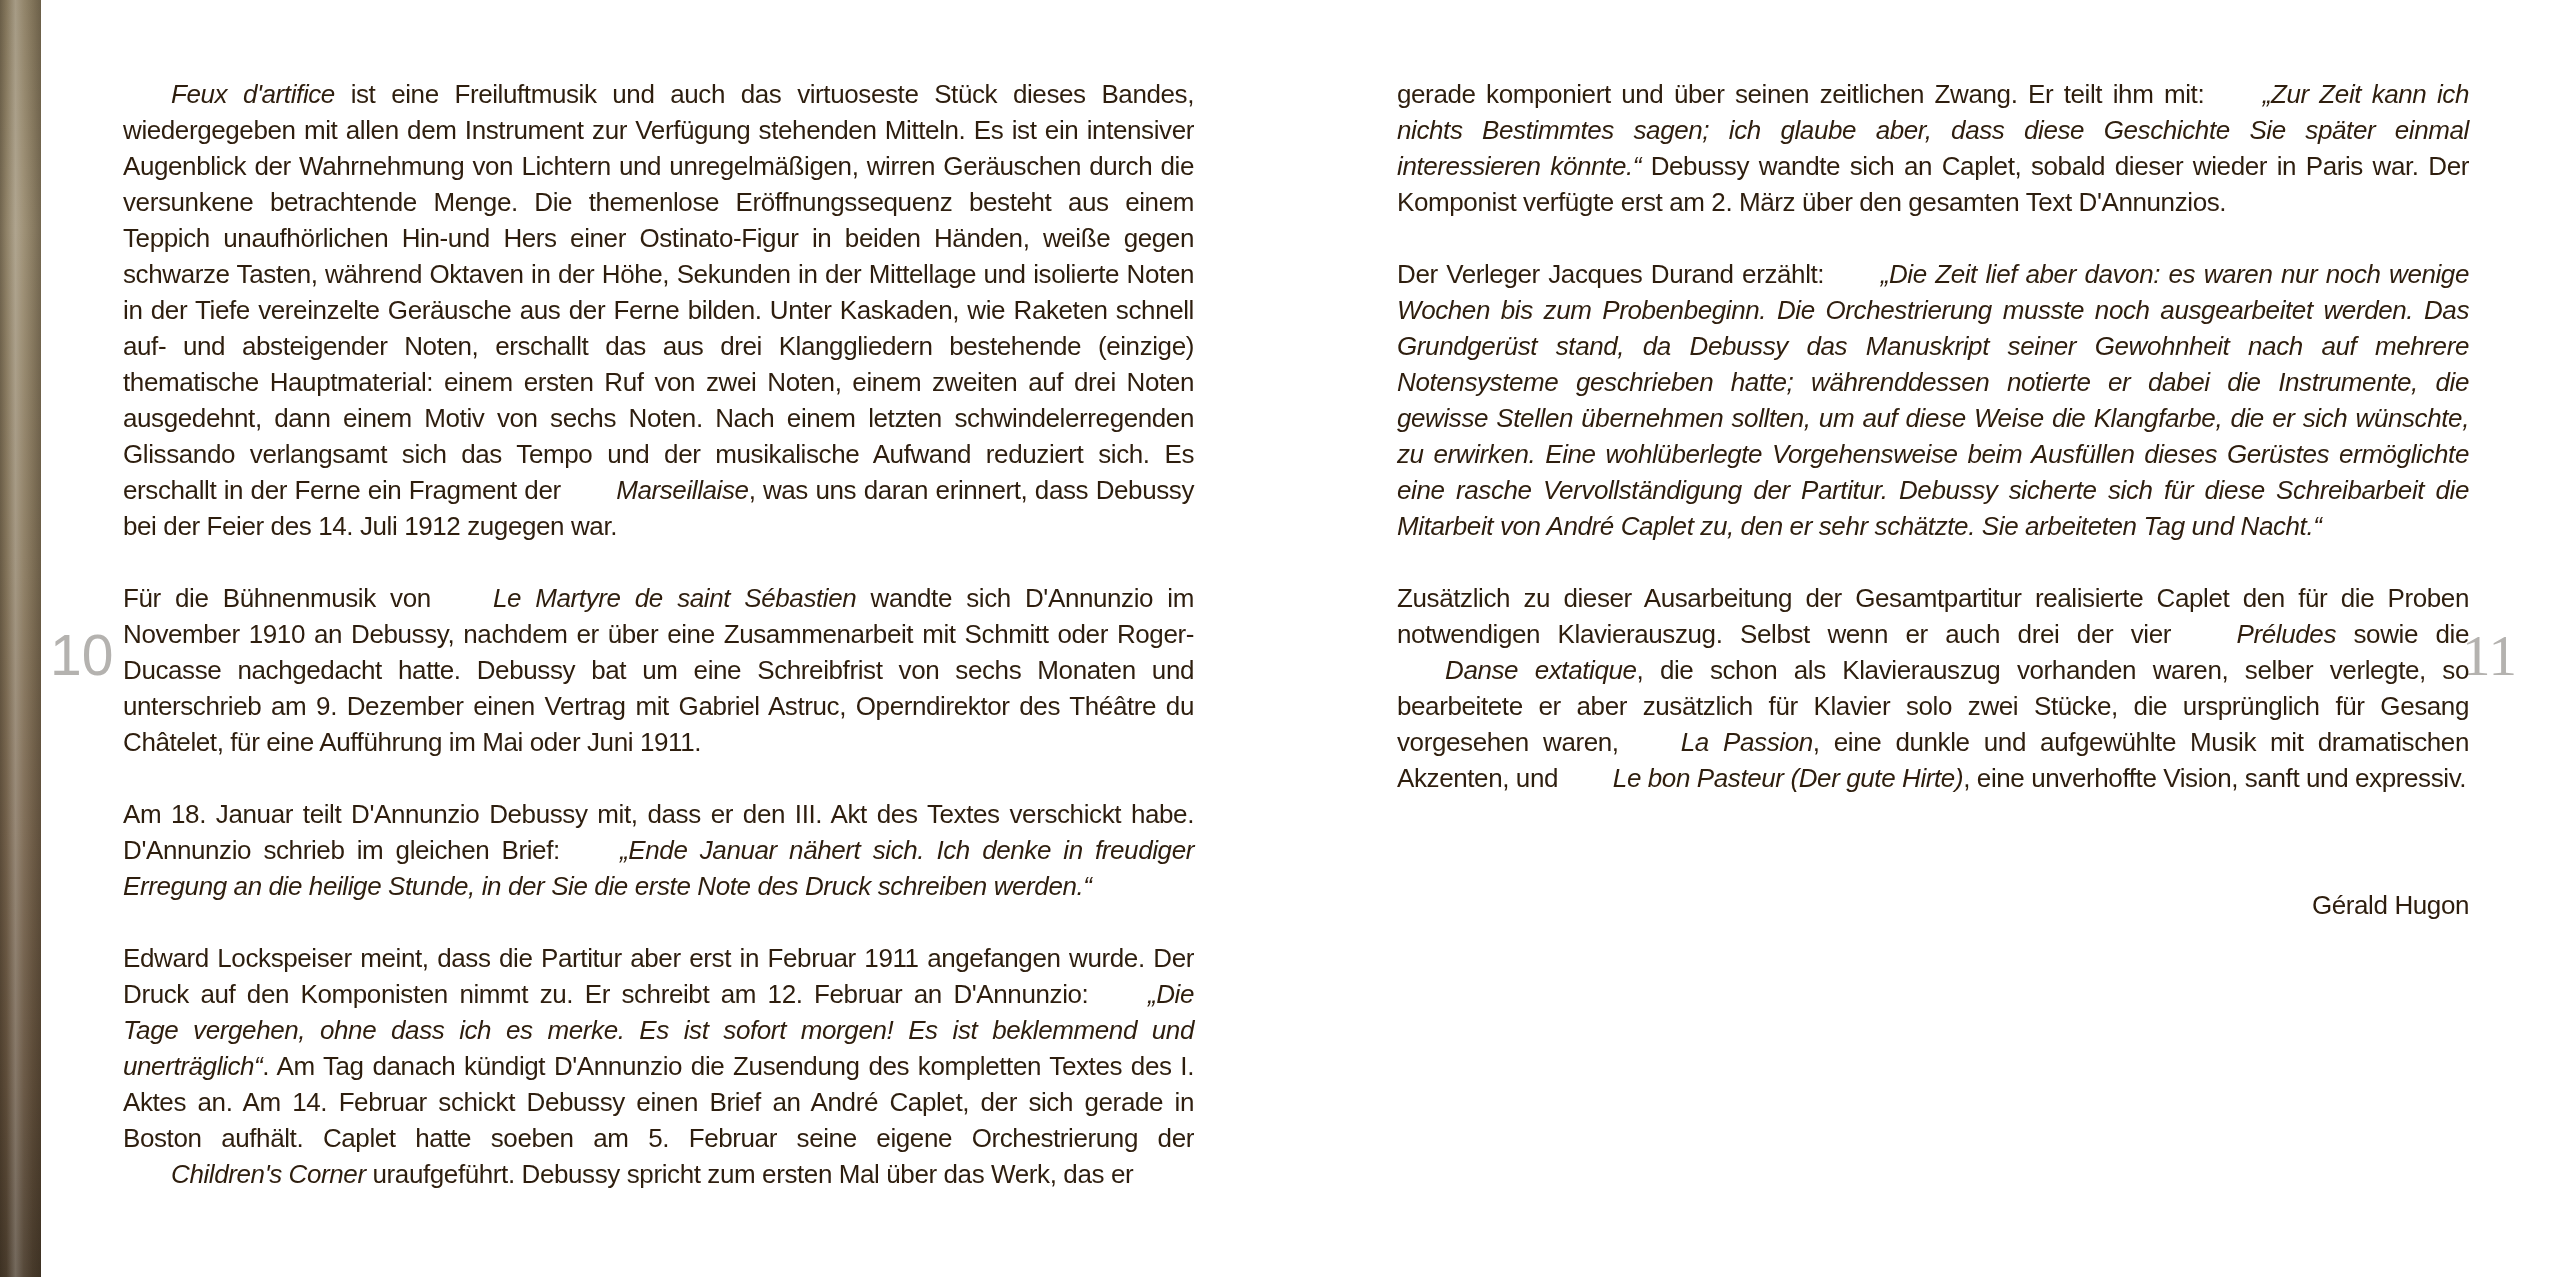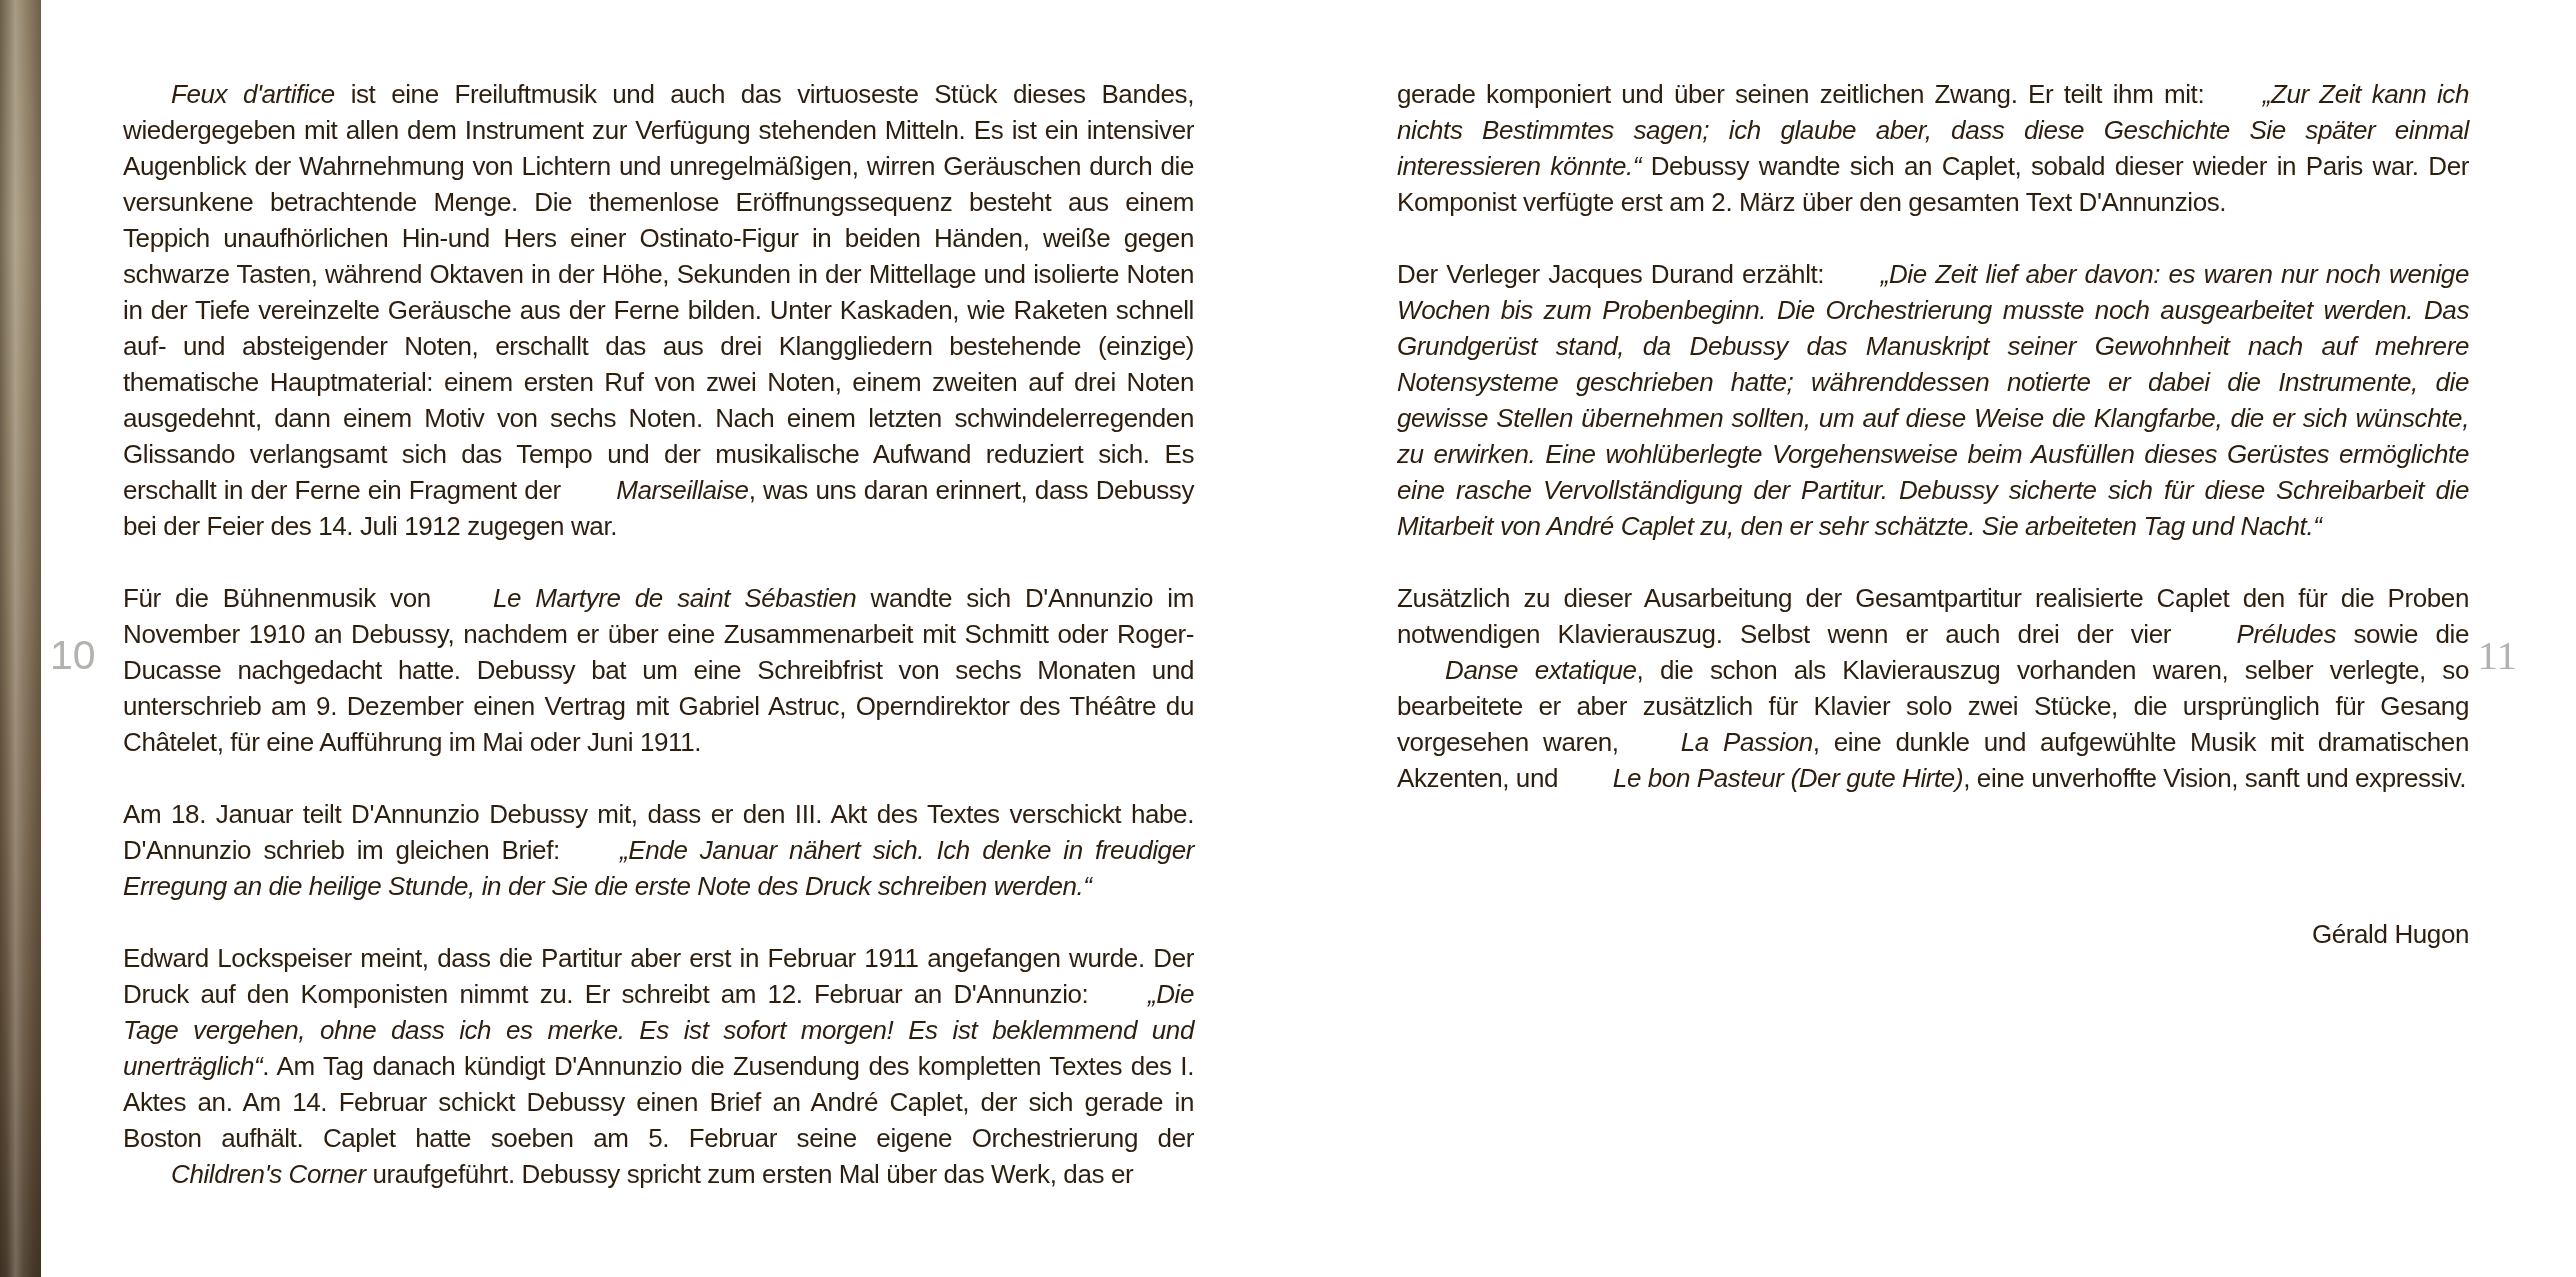--- a/index.html
+++ b/index.html
@@ -44,27 +44,27 @@
     letter-spacing: -0.4px;
     text-align: justify;
     color: var(--text, #2e1e0e);
   }
   .col-left  { left: 123px;  width: 1071px; }
   .col-right { left: 1397px; width: 1072px; }
   .para { margin: 0; }
   .para + .para { margin-top: 36px; }
   .it { font-style: italic; margin-left: 48px; }
   .signature {
-    margin-top: 120px;
+    margin-top: 91px;
     text-align: right;
   }
   .signature div { line-height: 36px; }
   .pagenum {
     position: absolute;
-    font-size: 41px;
+    font-size: 57px;
     line-height: 49px;
     color: var(--page-number, #b4b2af);
   }
   .pagenum-left  { left: 50px;  top: 631px; }
   .pagenum-right { right: 59px; top: 631px; font-family: Liberation Serif, serif; }
 </style>
 </head>
 <body>
 
 <div class="book">

